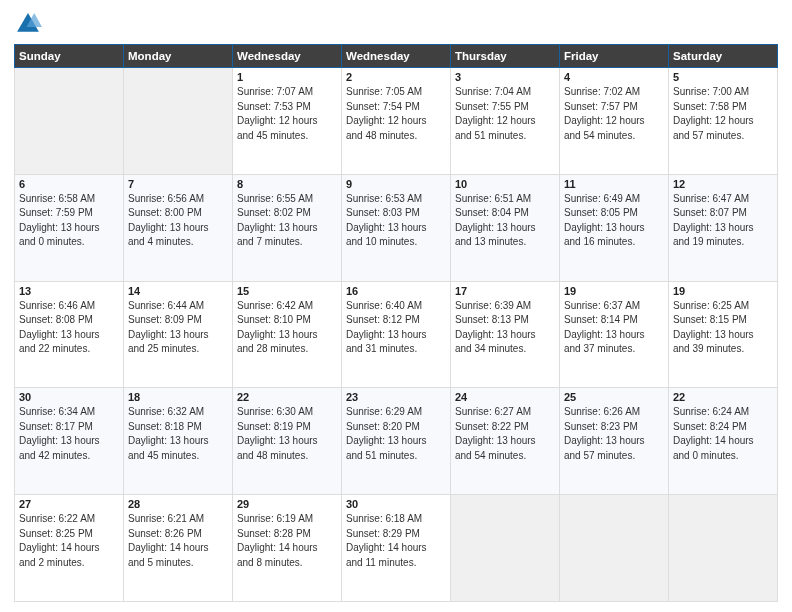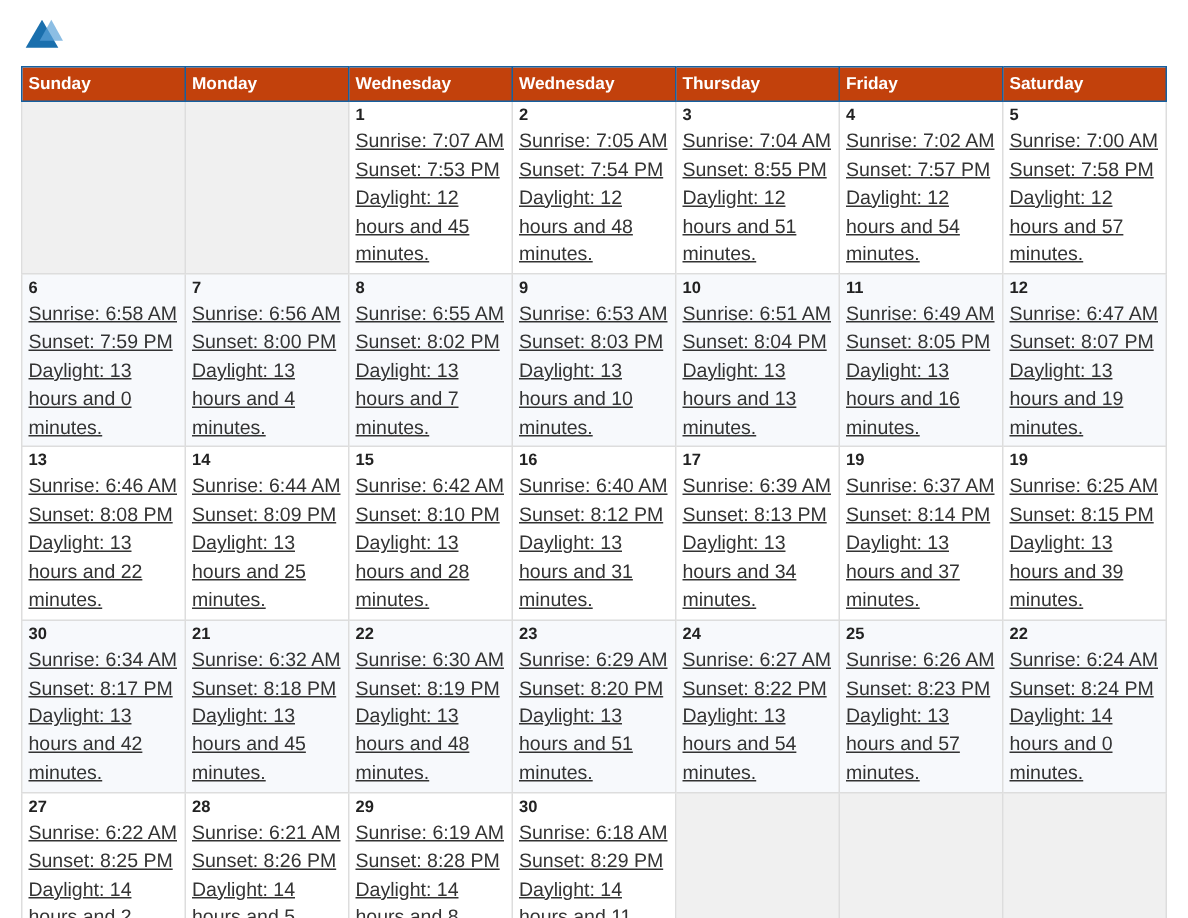--- a/index.html
+++ b/index.html
@@ -60,21 +60,21 @@
       color: #555;
     }
     .calendar {
       flex: 1;
       border: 1px solid #ccc;
       border-collapse: collapse;
       width: 100%;
       table-layout: fixed;
     }
     .calendar th {
-      background: #c2410c;
+      background: #404040;
       color: #fff;
       font-size: 11.5px;
       font-weight: bold;
       padding: 5px 4px;
       text-align: left;
       border: 1px solid #1560a0;
     }
     .calendar td {
       vertical-align: top;
       border: 1px solid #ddd;
@@ -88,24 +88,23 @@
       background: #f7f9fc;
     }
     .day-num {
       font-size: 11px;
       font-weight: bold;
       color: #222;
       display: block;
       margin-bottom: 2px;
     }
     .cell-text {
-      font-size: 13px;
+      font-size: 10px;
       line-height: 1.45;
       color: #333;
-      text-decoration: underline;
     }
     .empty-cell {
       background: #f0f0f0 !important;
     }
   </style>
 </head>
 <body>
 
 <div class="page">
   <div class="header">
@@ -149,21 +148,21 @@
           </td>
           <td>
             <span class="day-num">2</span>
             <div class="cell-text">Sunrise: 7:05 AM
 Sunset: 7:54 PM
 Daylight: 12 hours and 48 minutes.</div>
           </td>
           <td>
             <span class="day-num">3</span>
             <div class="cell-text">Sunrise: 7:04 AM
-Sunset: 8:55 PM
+Sunset: 7:55 PM
 Daylight: 12 hours and 51 minutes.</div>
           </td>
           <td>
             <span class="day-num">4</span>
             <div class="cell-text">Sunrise: 7:02 AM
 Sunset: 7:57 PM
 Daylight: 12 hours and 54 minutes.</div>
           </td>
           <td>
             <span class="day-num">5</span>
@@ -261,21 +260,21 @@
           </td>
         </tr>
         <tr>
           <td>
             <span class="day-num">30</span>
             <div class="cell-text">Sunrise: 6:34 AM
 Sunset: 8:17 PM
 Daylight: 13 hours and 42 minutes.</div>
           </td>
           <td>
-            <span class="day-num">21</span>
+            <span class="day-num">18</span>
             <div class="cell-text">Sunrise: 6:32 AM
 Sunset: 8:18 PM
 Daylight: 13 hours and 45 minutes.</div>
           </td>
           <td>
             <span class="day-num">22</span>
             <div class="cell-text">Sunrise: 6:30 AM
 Sunset: 8:19 PM
 Daylight: 13 hours and 48 minutes.</div>
           </td>

